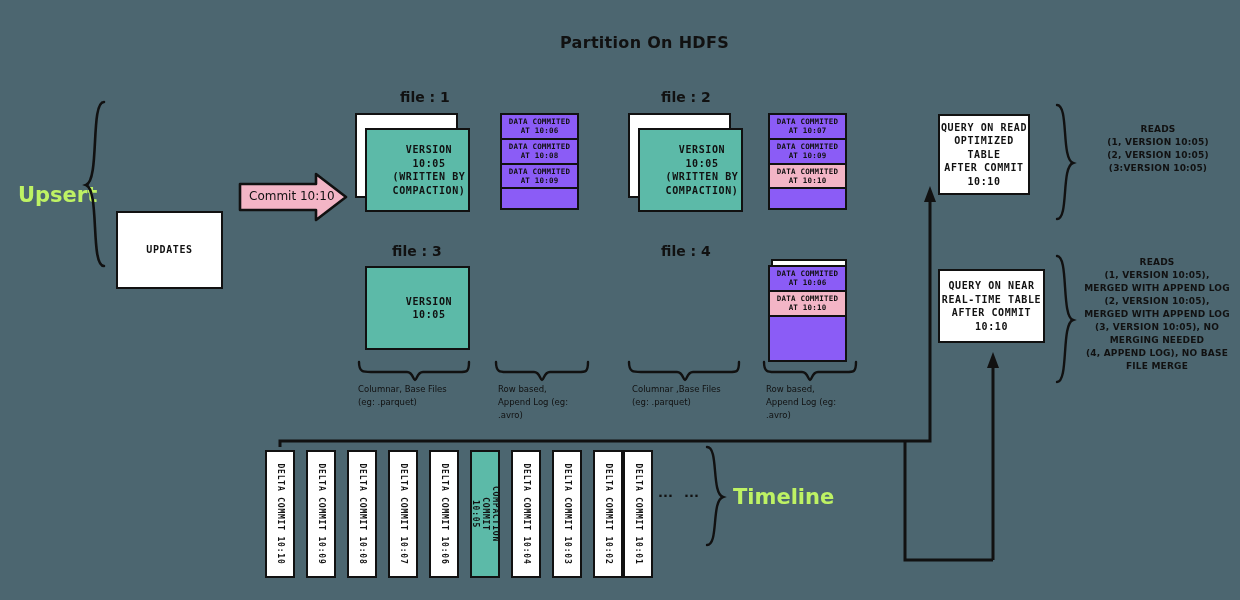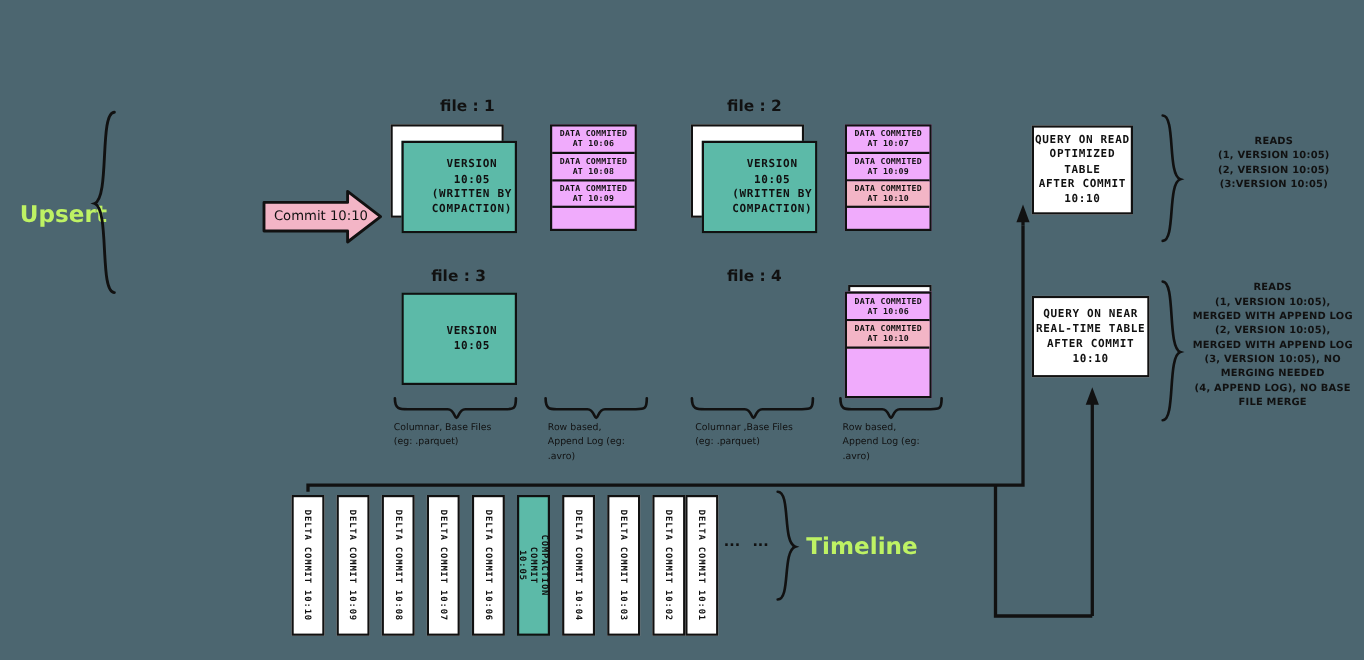--- a/index.html
+++ b/index.html
@@ -59,21 +59,21 @@
   .tealbox{
     background:#5cbaa8;border:2.5px solid #111;box-sizing:border-box;
     display:flex;align-items:center;justify-content:center;padding-left:23px;
   }
   .shadowsheet{
     background:#ffffff;border:2.5px solid #111;box-sizing:border-box;
   }
 
   
   .logbox{
-    background:#f0abfc;border:2.5px solid #111;box-sizing:border-box;
+    background:#8b5cf6;border:2.5px solid #111;box-sizing:border-box;
     display:flex;flex-direction:column;
   }
   .logrow{
     border-bottom:2px solid #111;box-sizing:border-box;
     display:flex;align-items:center;justify-content:center;
     padding:2px 1px;
   }
   .logrow.pink{background:#f3b5c6;}
   .logrow.empty{flex:1;border-bottom:none;}
 
@@ -97,27 +97,31 @@
     font-family:"DejaVu Sans","Liberation Sans",sans-serif;
     letter-spacing:0;
   }
   svg{overflow:visible;display:block;}
 </style>
 </head>
 <body>
 
 <div id="stage">
 
+  <div class="abs title" style="left:560px;top:33px;">Partition On HDFS</div>
 
   <div class="abs bigword" style="left:18px;top:183px;">Upsert</div>
 
   <svg class="abs" style="left:82px;top:100px;" width="26" height="170">
     <path d="M22 2 C8 2 18 80 4 85 C18 90 8 166 22 166" fill="none" stroke="#111" stroke-width="2.6" stroke-linecap="round"></path>
   </svg>
 
+  <div class="abs wbox" style="left:116px;top:211px;width:107px;height:78px;">
+    <span class="boxtext">UPDATES</span>
+  </div>
 
   <svg class="abs" style="left:238px;top:172px;" width="112" height="50">
     <path d="M2 12 L78 12 L78 2 L108 25 L78 48 L78 38 L2 38 Z" fill="#f3b5c6" stroke="#111" stroke-width="2.6" stroke-linejoin="round"></path>
   </svg>
   <div class="abs commitlabel" style="left:249px;top:189px;">Commit 10:10</div>
 
   <div class="abs hdr" style="left:400px;top:89px;">file : 1</div>
   <div class="abs shadowsheet" style="left:355px;top:113px;width:103px;height:85px;"></div>
   <div class="abs tealbox" style="left:365px;top:128px;width:105px;height:84px;">
     <span class="boxtext" style="white-space:pre-line;">VERSION 10:05

